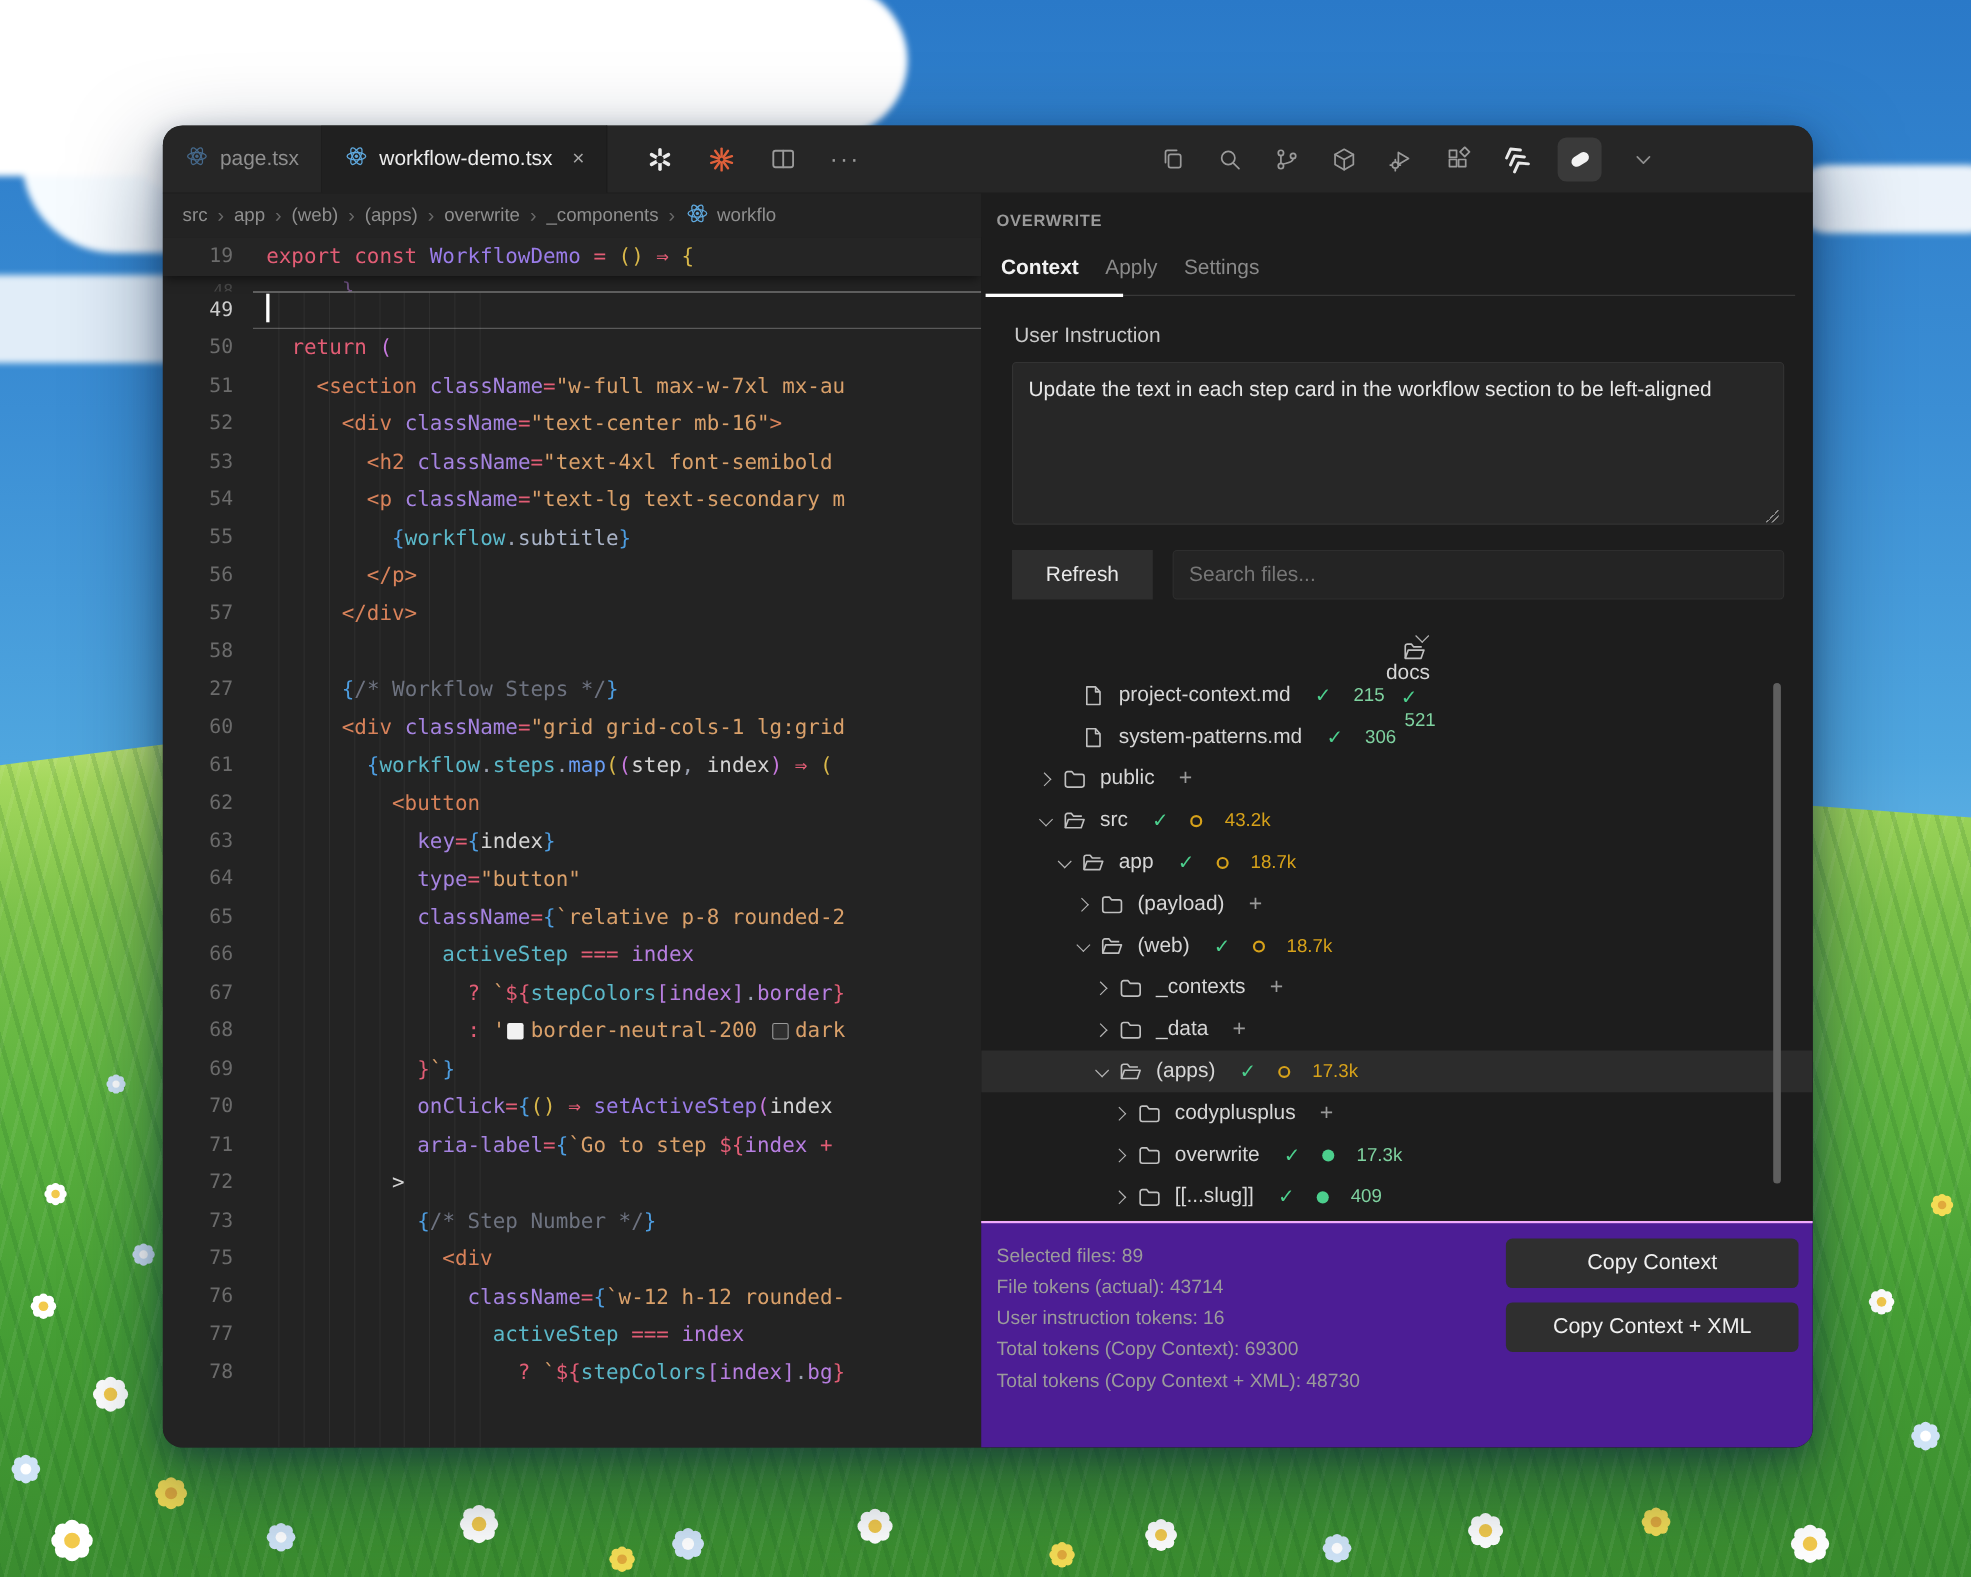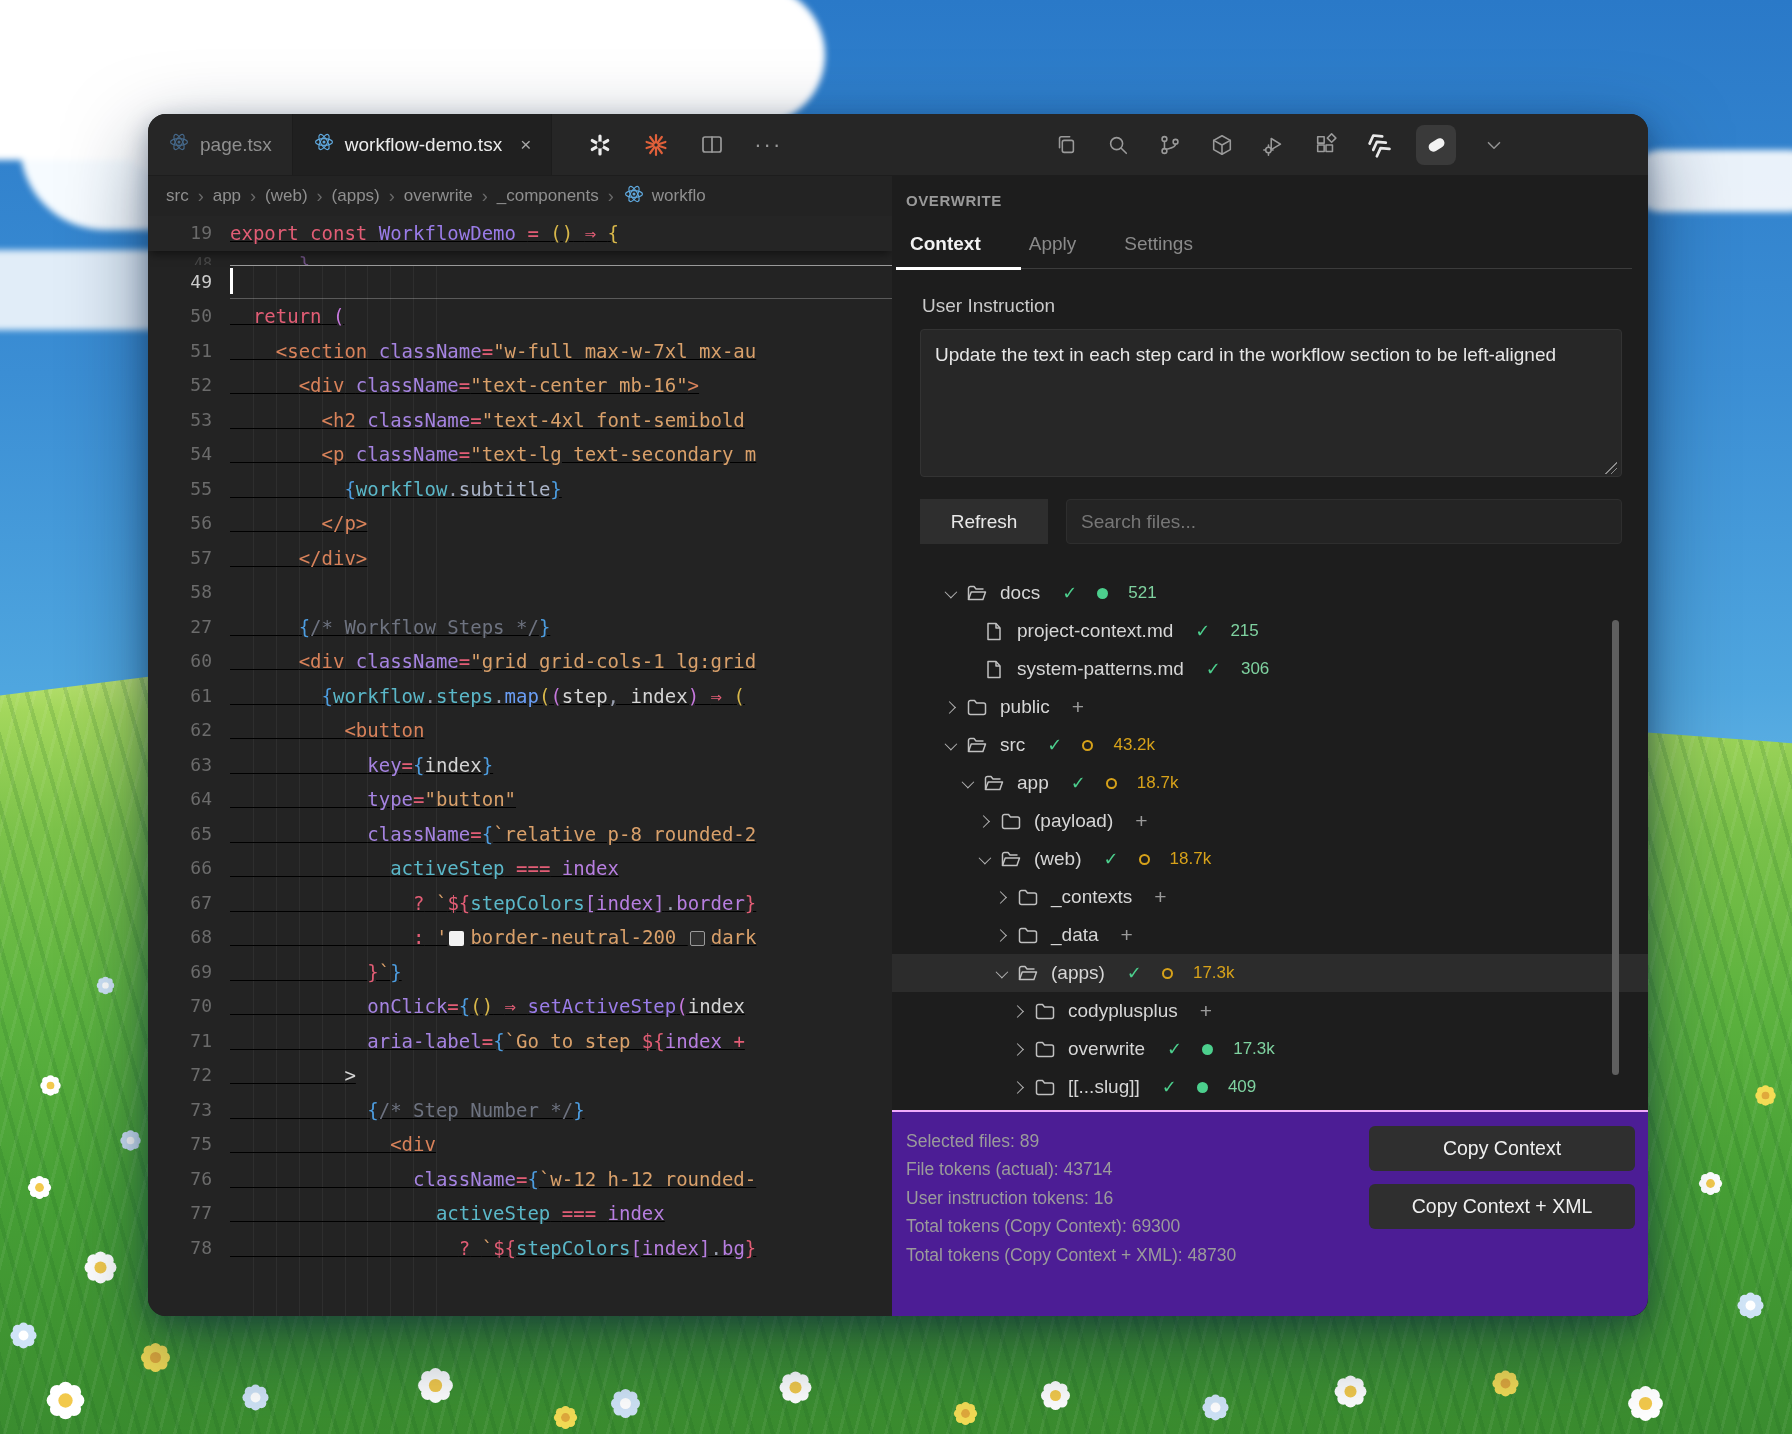--- a/index.html
+++ b/index.html
@@ -50,21 +50,21 @@
   .breadcrumb { height:40px; display:flex; align-items:center; gap:9px; padding-left:18px;
                 font-size:17px; color:#8f8f8f; white-space:nowrap; overflow:hidden; }
   .breadcrumb .sep { color:#6a6a6a; font-size:18px; }
   .breadcrumb .crumb-file { display:flex; align-items:center; gap:7px; }
 
   .codewrap { position:relative; flex:1; overflow:hidden; font-family:"DejaVu Sans Mono", monospace; }
   .guides { position:absolute; left:0; top:50px; bottom:0; width:100%; pointer-events:none; }
   .guide { position:absolute; top:0; bottom:0; width:1px; background:#2e2e2e; }
   .crow { position:relative; display:flex; height:34.5px; line-height:34.5px; }
   .crow .ln { width:64px; text-align:right; color:#6b6b6b; font-size:18px; flex:none; }
-  .crow .ct { margin-left:18px; white-space:pre; font-size:19px;text-decoration:underline; }
+  .crow .ct { margin-left:30px; white-space:pre; font-size:19px; }
   .crow.sticky { background:#252525; box-shadow:0 5px 9px -2px rgba(0,0,0,.5); z-index:3; }
   .crow.partial { height:14px; line-height:26px; opacity:.5; overflow:hidden; }
   .crow.partial .ln { font-size:15px; }
   .crow.cur .ln { color:#cdcdcd; }
   .crow.cur::before { content:''; position:absolute; left:82px; right:0; top:0;
                       border-top:1.5px solid rgba(255,255,255,.55); }
   .crow.cur::after  { content:''; position:absolute; left:82px; right:0; bottom:0;
                       border-bottom:1px solid rgba(255,255,255,.25); }
   .caret { display:inline-block; width:2.5px; height:26px; background:#ffffff; vertical-align:-5px; }
 
@@ -72,21 +72,21 @@
   .tk-s{color:#d9a06a} .tk-b{color:#4d9de0} .tk-p{color:#d9b84a} .tk-m{color:#c678dd}
   .tk-c{color:#5bb8c9} .tk-f{color:#6a9ef5} .tk-v{color:#b77ee0} .tk-w{color:#d4d4d4}
   .tk-d{color:#9aa0b0} .tk-e{color:#aab4c8} .tk-g{color:#6e7380}
   .chipw,.chipd { display:inline-block; width:15px; height:15px; border-radius:2px; vertical-align:-2px; margin:0 6px 0 2px; }
   .chipw { background:#f2f2f2; }
   .chipd { background:#2f2f2f; border:1.5px solid #9a9a9a; }
 
   
   .panel { width:756px; background:#1d1d1d; display:flex; flex-direction:column; position:relative; }
   .ptitle { margin:16px 0 0 14px; font-size:15px; font-weight:bold; letter-spacing:.6px; color:#9a9a9a; }
-  .ptabs { display:flex; gap:48px; margin:24px 16px 0 18px; padding-bottom:13px; border-bottom:1px solid #3c3c3c; }
+  .ptabs { display:flex; gap:24px; margin:24px 16px 0 18px; padding-bottom:13px; border-bottom:1px solid #3c3c3c; }
   .ptab { font-size:19px; color:#8a8a8a; position:relative; }
   .ptab.active { color:#f2f2f2; font-weight:bold; }
   .ptab.active::after { content:''; position:absolute; left:-14px; right:-40px; bottom:-14.5px; height:2.5px; background:#ffffff; }
   .ilabel { margin:26px 0 0 30px; font-size:19px; color:#c9c9c9; }
   .tawrap { position:relative; margin:12px 26px 0 28px; }
   .tawrap textarea { width:100%; height:148px; background:#272727; border:1px solid #333; border-radius:4px;
     color:#e6e6e6; font-size:19px; font-family:"Liberation Sans", sans-serif; padding:12px 14px; resize:none; line-height:1.35; }
   .ta-handle { position:absolute; right:5px; bottom:7px; width:12px; height:12px;
     background:linear-gradient(135deg, transparent 0 50%, #8a8a8a 50% 56%, transparent 56% 72%, #8a8a8a 72% 78%, transparent 78%); }
   .frow { display:flex; gap:18px; margin:18px 26px 0 28px; }
@@ -457,21 +457,21 @@
       <div class="tawrap">
         <textarea class="ta" readonly="" style="">Update the text in each step card in the workflow section to be left-aligned</textarea>
         <div class="ta-handle"></div>
       </div>
       <div class="frow">
         <button class="refresh-btn">Refresh</button>
         <input class="search-inp" placeholder="Search files..." style="">
       </div>
       <div class="tree" id="tree">
         <div class="pscroll"></div>
-      <div class="trow" style="padding-left: 42px;">
+      <div class="trow" style="padding-left: 42px; flex-direction: column;">
             <span class="chevbox">
               <span class="chev down"></span>
             </span>
             <span class="ticon">
               <svg width="20" height="17" viewBox="0 0 20 17" fill="none" stroke="#c0c0c0" stroke-width="1.5" stroke-linejoin="round">
                 <path d="M1.5 14.5v-11a2 2 0 0 1 2-2h3.5l2 2.5h7.5"></path>
                 <path d="M4.2 7h14.3l-2.6 7.5H1.5z"></path>
               </svg>
             </span>
             <span class="tlabel">docs</span>

